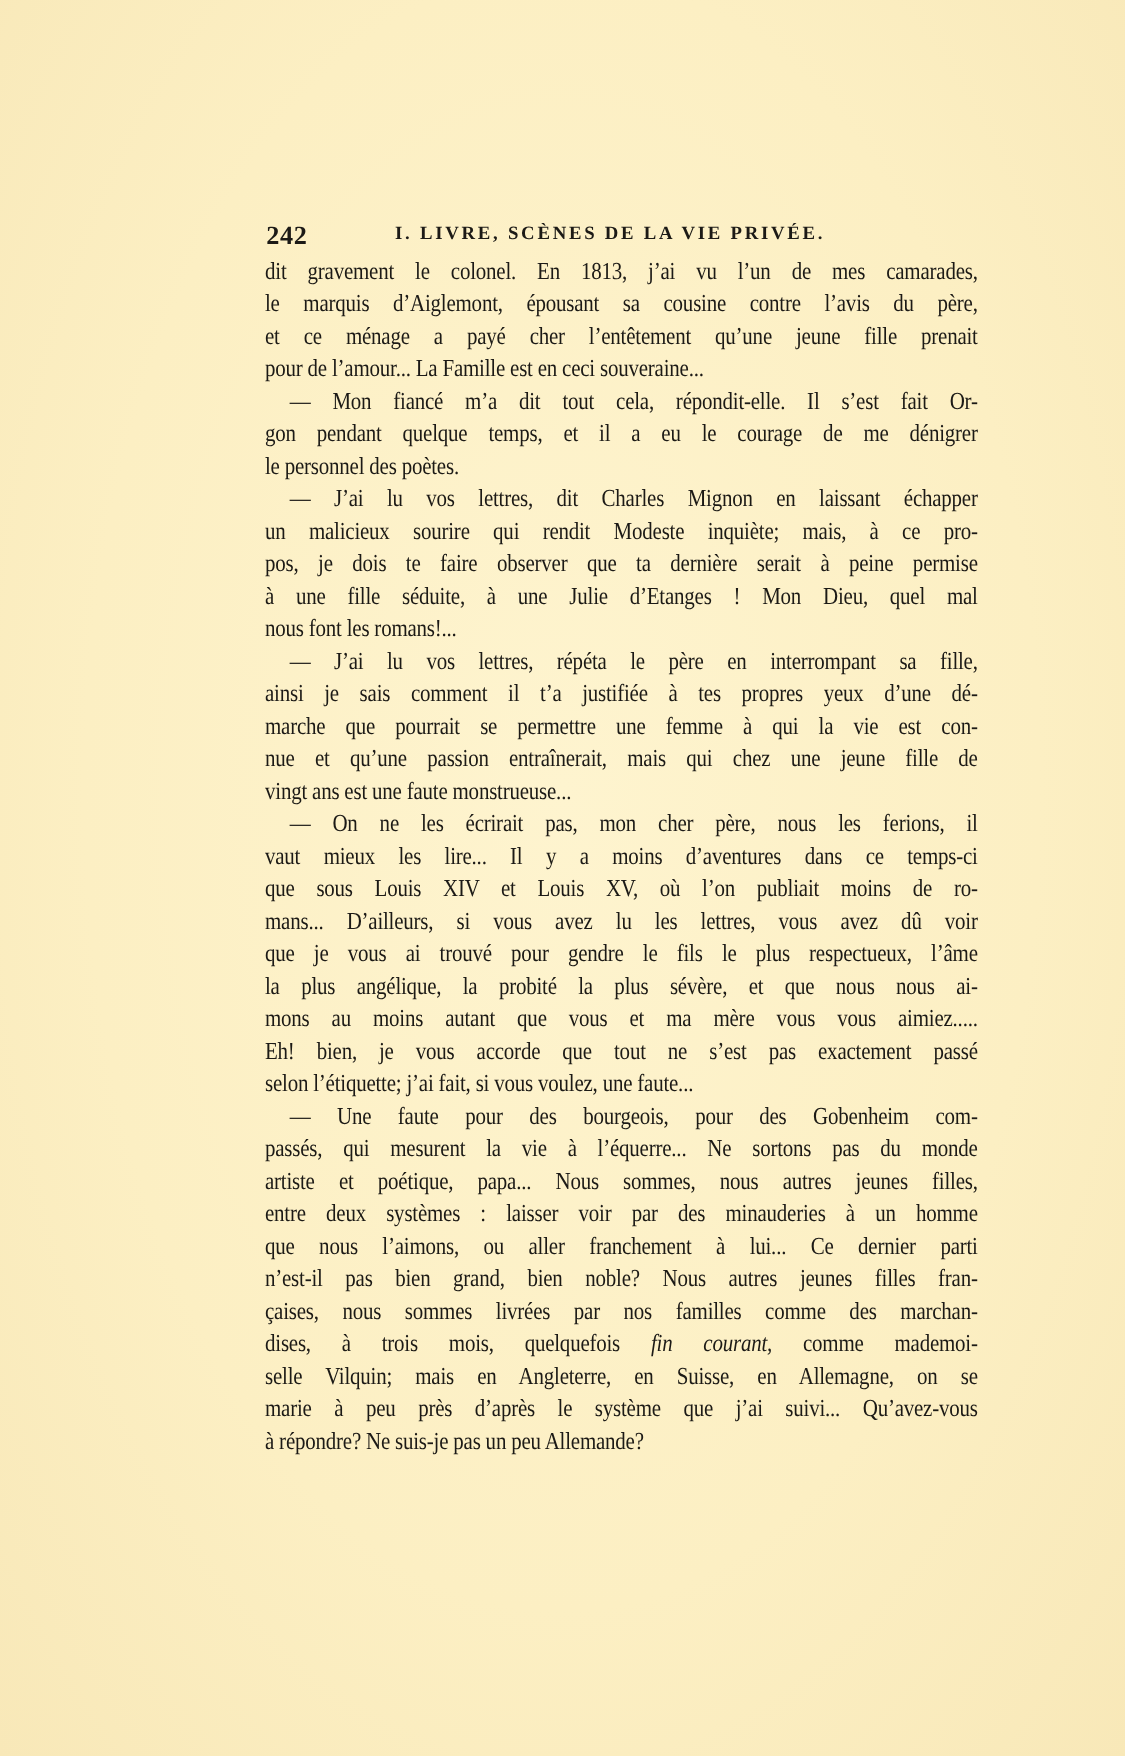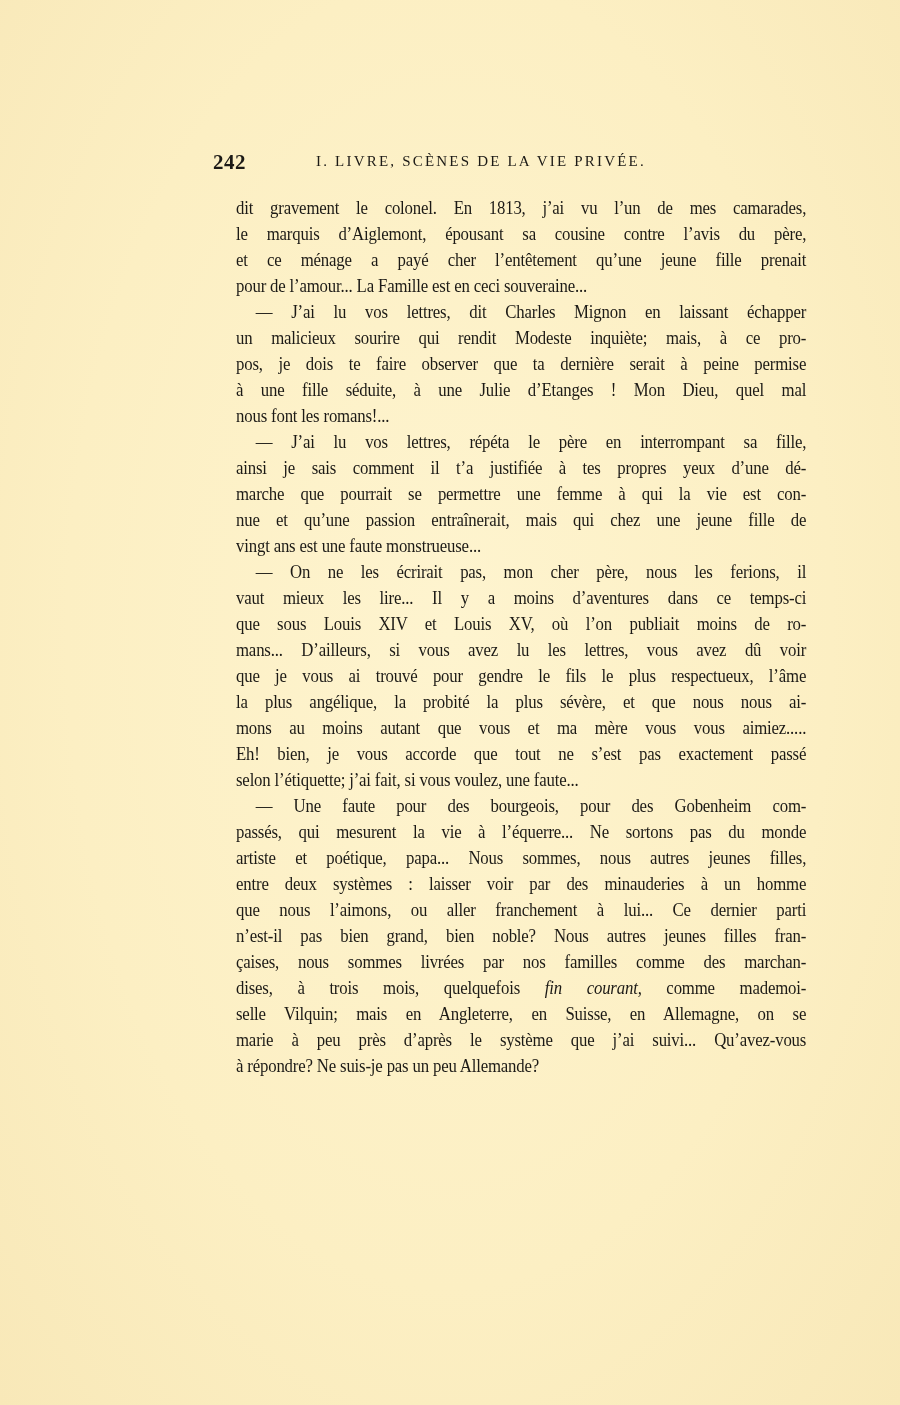--- a/index.html
+++ b/index.html
@@ -9,33 +9,33 @@
     position: relative;
     overflow: hidden;
     font-family: "Liberation Serif", "DejaVu Serif", serif;
     color: #1c1a16;
   }
   .page {
     position: absolute; left: 0; top: 0; width: 900px; height: 1405px;
     background: radial-gradient(ellipse at 50% 45%, #fef4cf 0%, #fcefc3 60%, #f8e8b8 100%);
   }
   .header {
-    position: absolute; left: 213px; top: 150px; width: 570px; height: 26px;
+    position: absolute; left: 213px; top: 176px; width: 570px; height: 26px;
   }
   .page-number {
     position: absolute; left: 0; top: 0;
     font-size: 21px; font-weight: bold; letter-spacing: 0.5px;
   }
   .running-head {
     position: absolute; left: 103px; top: 3px;
-    font-size: 15px; font-weight: normal; letter-spacing: 2.2px;
+    font-size: 15px; font-weight: bold; letter-spacing: 2.2px;
     font-variant: small-caps; text-transform: uppercase;
   }
   .body-text {
-    position: absolute; left: 212px; top: 195px; width: 570px; margin-left: 24px;
+    position: absolute; left: 212px; top: 205px; width: 570px;
   }
   .line {
     display: block; height: 26px; line-height: 26px;
     font-size: 19.5px; text-align: justify; text-align-last: justify;
     white-space: nowrap; overflow: visible;
     letter-spacing: -0.2px;
     transform: scaleX(0.86); transform-origin: left center; width: 663px;
   }
   .line.indent { padding-left: 23px; width: 640px; }
   .line.last { text-align-last: left; }
@@ -49,20 +49,25 @@
     <span class="page-number">242</span>
     <span class="running-head">I. LIVRE, SCÈNES DE LA VIE PRIVÉE.</span>
   </div>
 
   <div class="body-text" id="body-text">
       <div>
         <span class="line">dit gravement le colonel. En 1813, j’ai vu l’un de mes camarades,</span>
         <span class="line">le marquis d’Aiglemont, épousant sa cousine contre l’avis du père,</span>
         <span class="line">et ce ménage a payé cher l’entêtement qu’une jeune fille prenait</span>
         <span class="line last">pour de l’amour... La Famille est en ceci souveraine...</span>
+      </div>
+      <div>
+        <span class="line indent">— Mon fiancé m’a dit tout cela, répondit-elle. Il s’est fait Or-</span>
+        <span class="line">gon pendant quelque temps, et il a eu le courage de me dénigrer</span>
+        <span class="line last">le personnel des poètes.</span>
       </div>
       <div>
         <span class="line indent">— J’ai lu vos lettres, dit Charles Mignon en laissant échapper</span>
         <span class="line">un malicieux sourire qui rendit Modeste inquiète; mais, à ce pro-</span>
         <span class="line">pos, je dois te faire observer que ta dernière serait à peine permise</span>
         <span class="line">à une fille séduite, à une Julie d’Etanges ! Mon Dieu, quel mal</span>
         <span class="line last">nous font les romans!...</span>
       </div>
       <div>
         <span class="line indent">— J’ai lu vos lettres, répéta le père en interrompant sa fille,</span>

